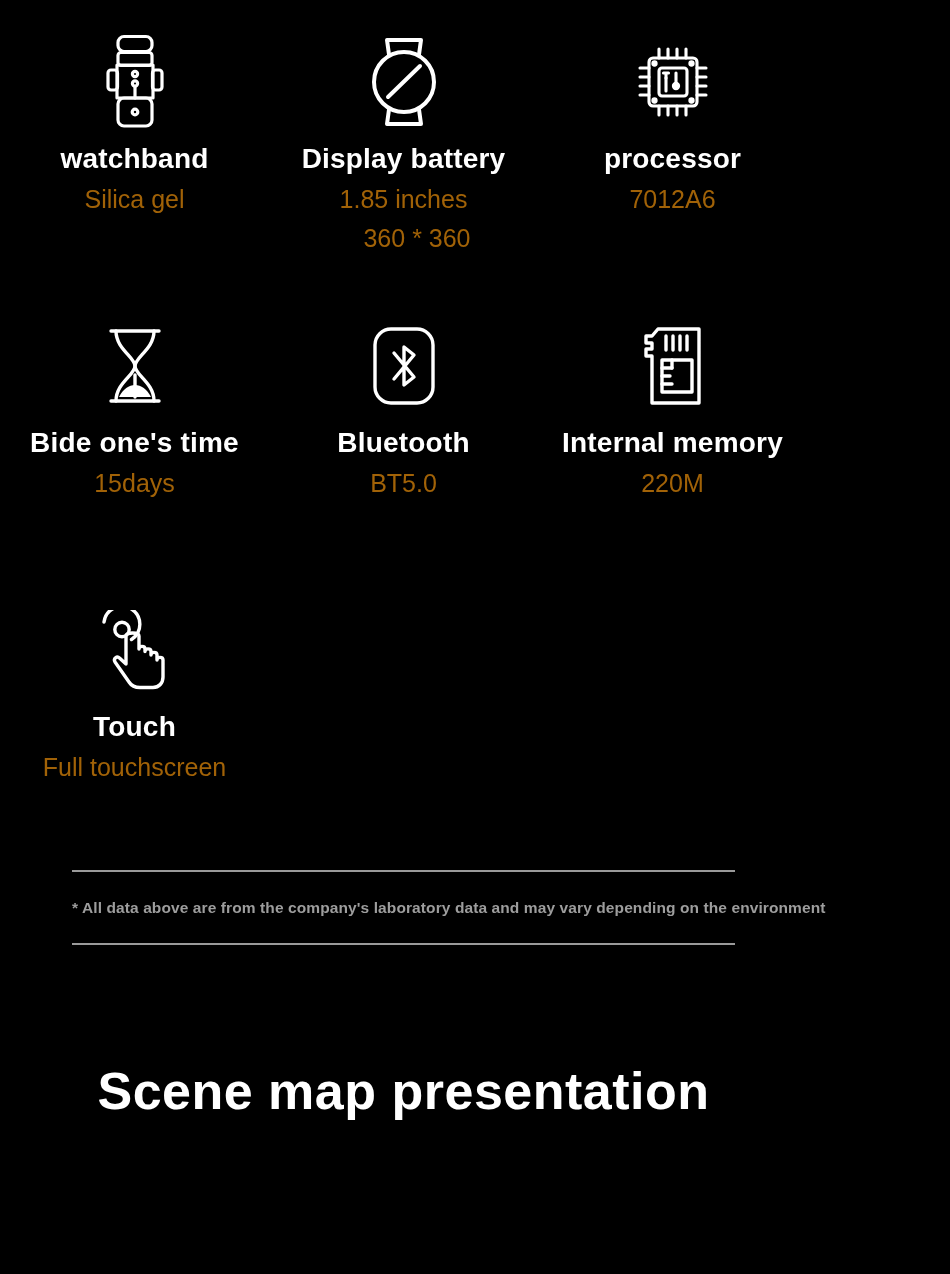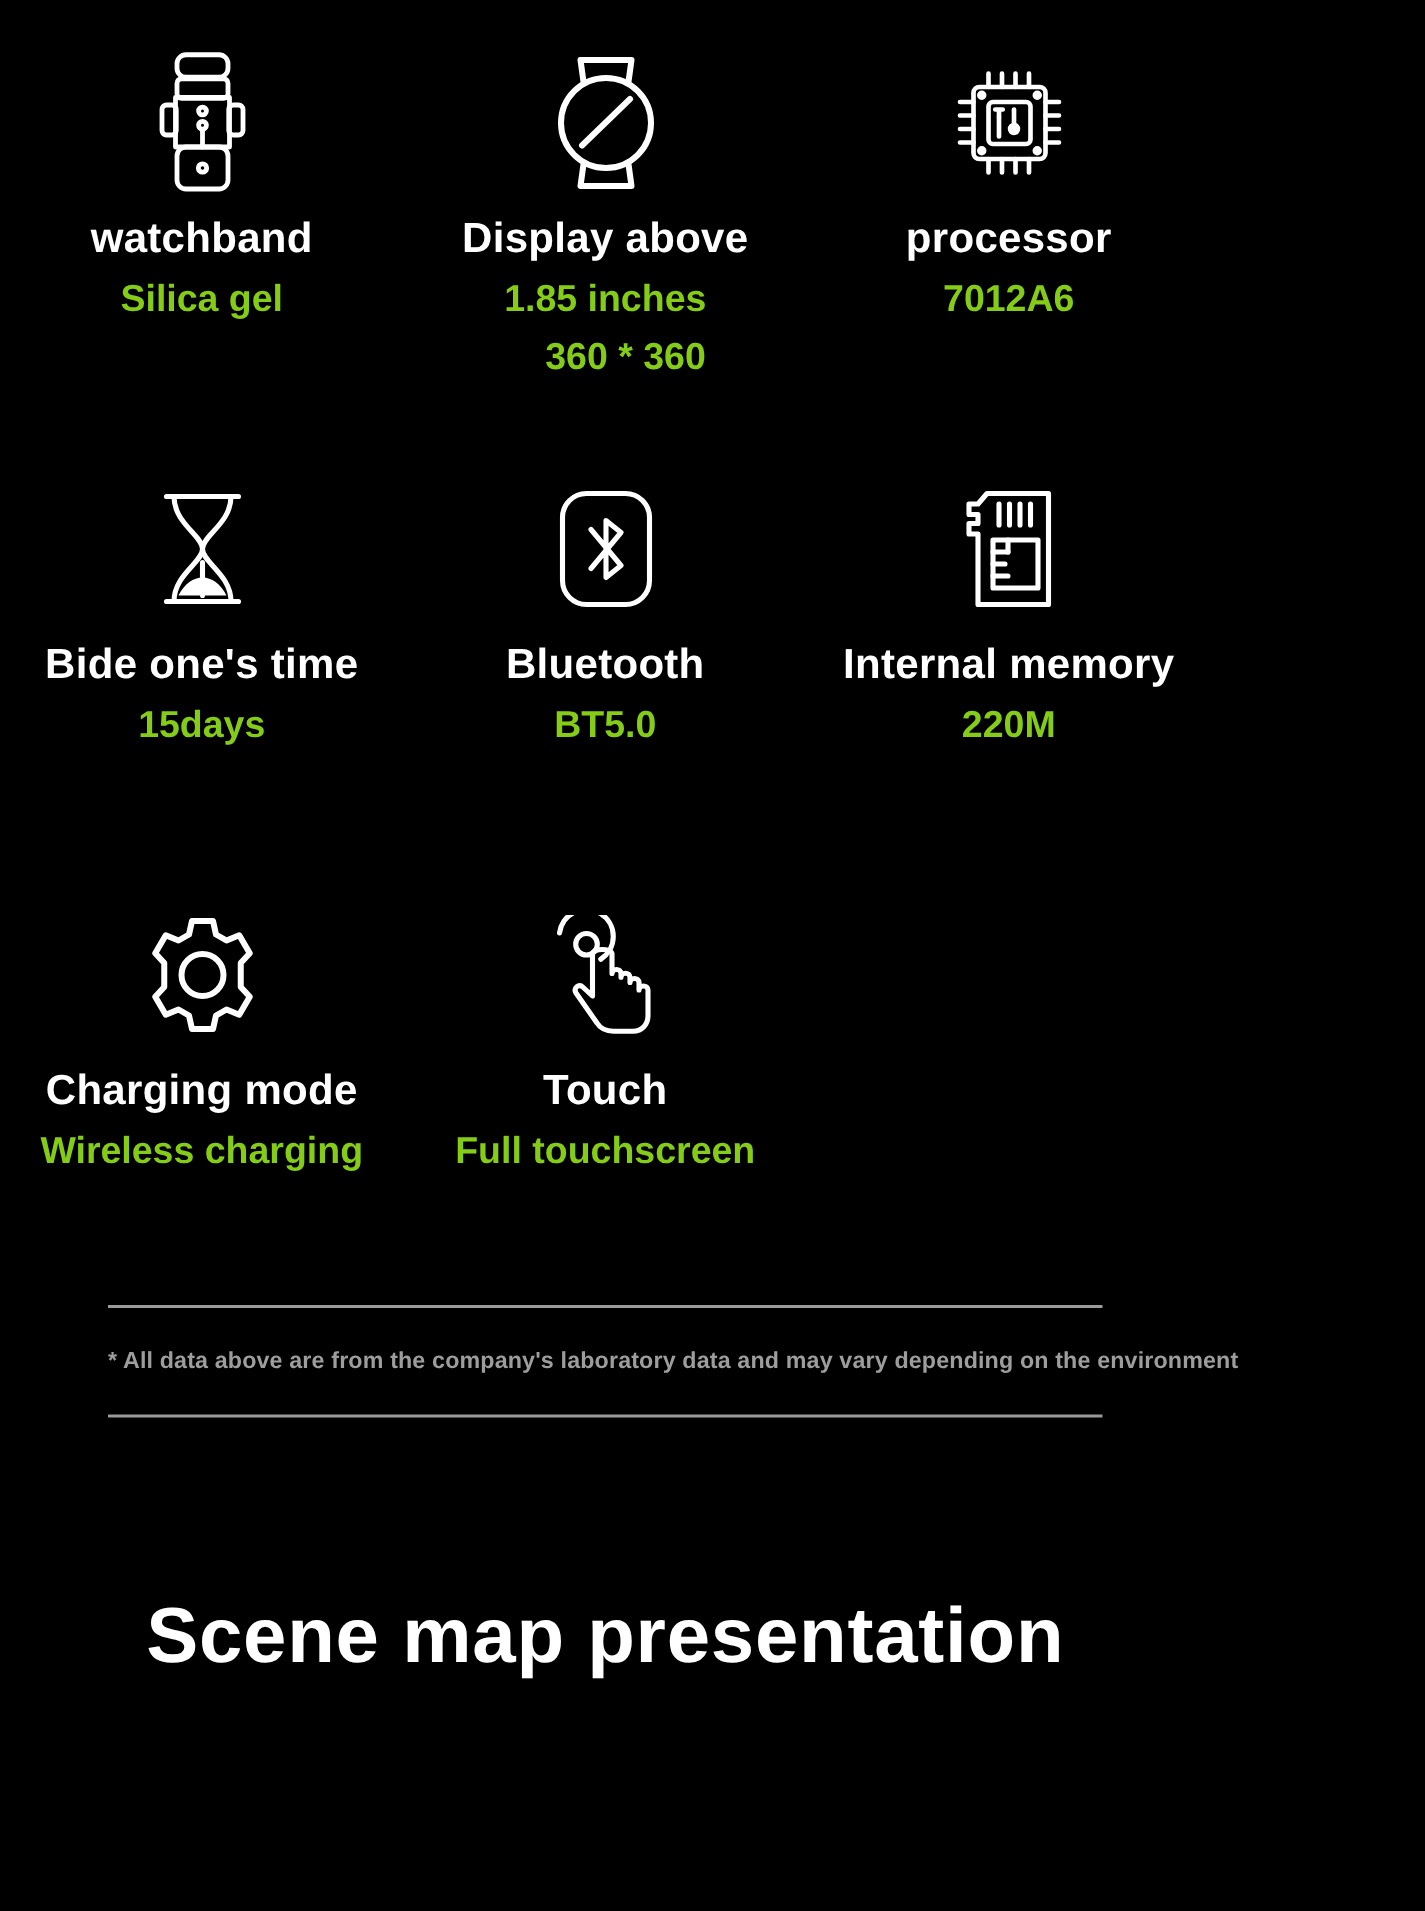--- a/index.html
+++ b/index.html
@@ -52,22 +52,22 @@
     font-weight: bold;
     color: #ffffff;
     letter-spacing: 0.2px;
     line-height: 1.1;
     margin-top: 10px;
     text-align: center;
     white-space: nowrap;
   }
   .spec-value {
     font-size: 25px;
-    font-weight: bold;
-    color: #84cc16;
+    font-weight: normal;
+    color: #a16207;
     line-height: 1.32;
     margin-top: 8px;
     text-align: center;
     white-space: nowrap;
   }
   .spec-value.small-gap {
     margin-top: 6px;
     margin-left: 27px;
   }
   
@@ -133,21 +133,21 @@
 
     <div class="spec-cell">
       <div class="icon-wrap">
         <svg width="82" height="90" viewBox="0 0 82 90" fill="none" stroke="#ffffff" stroke-width="4" stroke-linejoin="round" stroke-linecap="round">
           <circle cx="41" cy="45" r="30"></circle>
           <path d="M26 17.5 L24 3 L58 3 L56 17.5"></path>
           <path d="M26 72.5 L24 87 L58 87 L56 72.5"></path>
           <path d="M25 60 L57 29"></path>
         </svg>
       </div>
-      <div class="spec-title">Display above</div>
+      <div class="spec-title">Display battery</div>
       <div class="spec-value">1.85 inches</div>
       <div class="spec-value small-gap">360 * 360</div>
     </div>
 
     <div class="spec-cell">
       <div class="icon-wrap">
         <svg width="86" height="86" viewBox="0 0 86 86" fill="none" stroke="#ffffff" stroke-width="3.1" stroke-linejoin="round" stroke-linecap="round">
           <rect x="19" y="19" width="48" height="48" rx="4"></rect>
           <rect x="29" y="29" width="28" height="28" rx="3"></rect>
           <path d="M29 10 L29 19 M38 10 L38 19 M47 10 L47 19 M56 10 L56 19"></path>
@@ -201,30 +201,20 @@
           <path d="M26 10 L26 24 M33 10 L33 24 M40 10 L40 24 M47 10 L47 24"></path>
           <rect x="22" y="34" width="30" height="32"></rect>
           <path d="M22 42 L32 42 M22 50 L30 50 M22 58 L32 58"></path>
           <path d="M32 34 L32 42"></path>
         </svg>
       </div>
       <div class="spec-title">Internal memory</div>
       <div class="spec-value">220M</div>
     </div>
 
-    <div class="spec-cell">
-      <div class="icon-wrap">
-        <svg width="80" height="80" viewBox="0 0 80 80" fill="none" stroke="#ffffff" stroke-width="4" stroke-linejoin="round" stroke-linecap="round">
-          <path d="M33 4 L47 4 L49 13 L56 17 L64.5 13.5 L71.5 25.5 L65.5 32 L65.5 40 L65.5 48 L71.5 54.5 L64.5 66.5 L56 63 L49 67 L47 76 L33 76 L31 67 L24 63 L15.5 66.5 L8.5 54.5 L14.5 48 L14.5 40 L14.5 32 L8.5 25.5 L15.5 13.5 L24 17 L31 13 Z"></path>
-          <circle cx="40" cy="40" r="14"></circle>
-        </svg>
-      </div>
-      <div class="spec-title">Charging mode</div>
-      <div class="spec-value">Wireless charging</div>
-    </div>
 
 
     <div class="spec-cell">
       <div class="icon-wrap">
         <svg width="84" height="80" viewBox="0 0 84 80" fill="none" stroke="#ffffff" stroke-width="3.4" stroke-linejoin="round" stroke-linecap="round">
           <path d="M36 31 A17 17 0 1 0 19 14 A17 17 0 0 0 36 31" opacity="0"></path>
           <path d="M38.5 29.5 A18 18 0 1 0 11 12"></path>
           <circle cx="29" cy="19.5" r="7.2"></circle>
           <path d="M33 26 L33 54 L26.5 48 C24 45.5 20 48.5 22 52 L36 72 C38.5 76 42 77.5 47 77.5 L60 77.5 C66 77.5 70 73 70 67 L70 50 C70 46.5 64 46.5 64 50 L64 45 C64 41.5 58 41.5 58 45 L58 41.5 C58 38 52 38 52 41.5 L52 39 C52 35.5 46 35.5 46 39 L46 26 C46 22 33 22 33 26 Z"></path>
         </svg>

